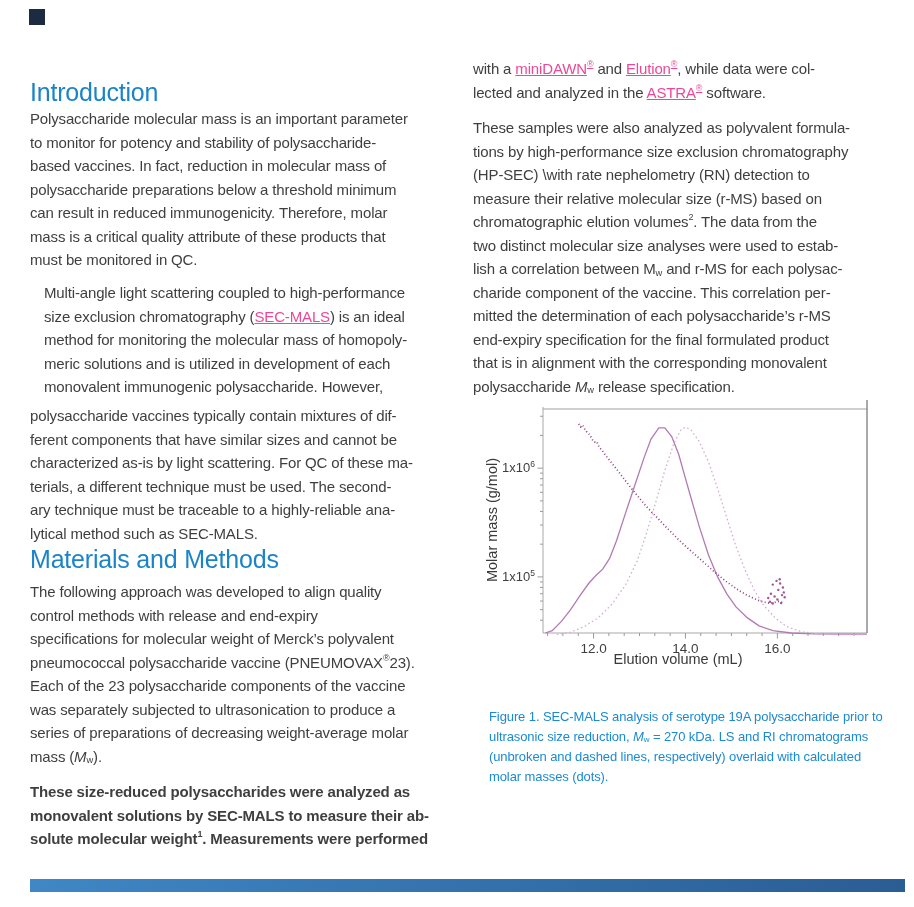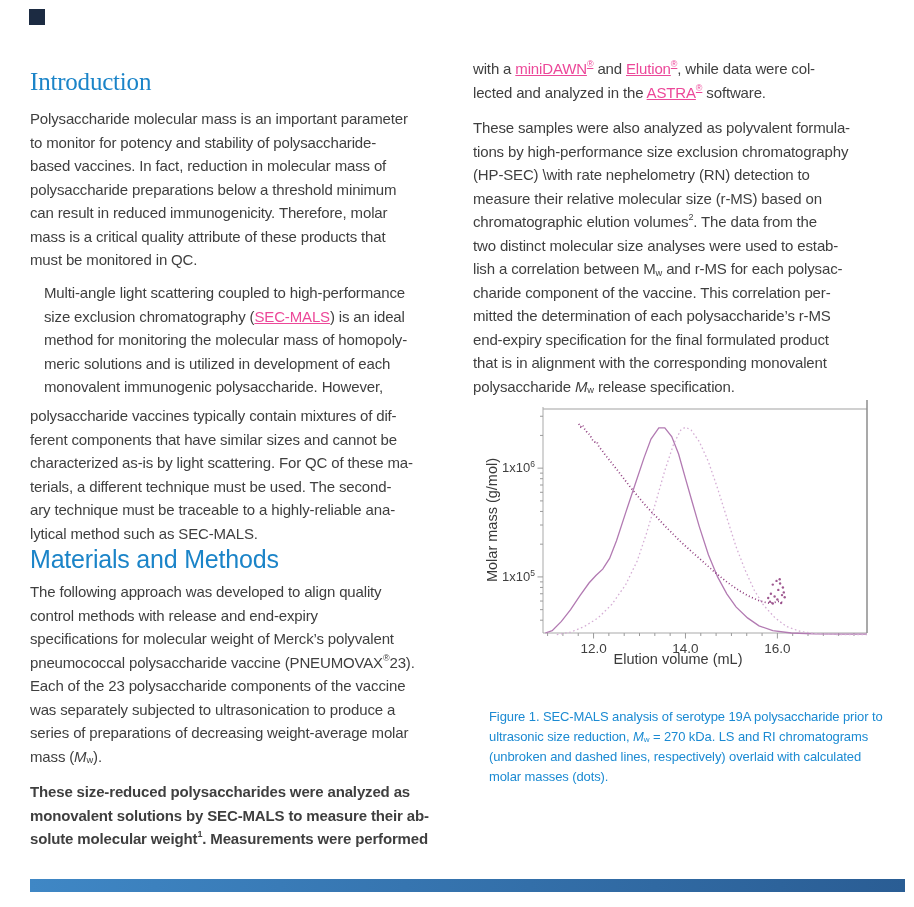--- a/index.html
+++ b/index.html
@@ -25,21 +25,21 @@
   .corner-square{left:29px;top:9px;width:16px;height:16px;}
   .bottom-bar{left:30px;top:879px;width:875px;height:13px;}
   svg text{font-family:"Liberation Sans",sans-serif;}
 </style>
 </head>
 <body>
 
 <div class="abs corner-square" style="background: rgb(28, 43, 66);"></div>
 <div class="abs bottom-bar" style="background: linear-gradient(to right, rgb(63, 135, 197), rgb(42, 93, 148));"></div>
 
-<h1 class="abs heading" style="left:30px;top:68px;font-family:Liberation Serif, serif;">Introduction</h1>
+<h1 class="abs heading" style="left:30px;top:78px;">Introduction</h1>
 <p class="abs body-par" style="left:30px;top:107px;width:436px;">Polysaccharide molecular mass is an important parameter<br>to monitor for potency and stability of polysaccharide-<br>based vaccines. In fact, reduction in molecular mass of<br>polysaccharide preparations below a threshold minimum<br>can result in reduced immunogenicity. Therefore, molar<br>mass is a critical quality attribute of these products that<br>must be monitored in QC.</p>
 <p class="abs body-par" style="left:30px;top:281px;width:436px;margin-left:14px;">Multi-angle light scattering coupled to high-performance<br>size exclusion chromatography (<span class="link">SEC-MALS</span>) is an ideal<br>method for monitoring the molecular mass of homopoly-<br>meric solutions and is utilized in development of each<br>monovalent immunogenic polysaccharide. However,</p>
 <p class="abs body-par" style="left:30px;top:404px;width:436px;">polysaccharide vaccines typically contain mixtures of dif-<br>ferent components that have similar sizes and cannot be<br>characterized as-is by light scattering. For QC of these ma-<br>terials, a different technique must be used. The second-<br>ary technique must be traceable to a highly-reliable ana-<br>lytical method such as SEC-MALS.</p>
 <h1 class="abs heading" style="left:30px;top:545px;text-align:center;">Materials and Methods</h1>
 <p class="abs body-par" style="left:30px;top:580px;width:436px;">The following approach was developed to align quality<br>control methods with release and end-expiry<br>specifications for molecular weight of Merck’s polyvalent<br>pneumococcal polysaccharide vaccine (PNEUMOVAX<sup>®</sup>23).<br>Each of the 23 polysaccharide components of the vaccine<br>was separately subjected to ultrasonication to produce a<br>series of preparations of decreasing weight-average molar<br>mass (<span class="it">M</span><sub>w</sub>).</p>
 <p class="abs body-par" style="left:30px;top:780px;width:436px;font-weight:bold;">These size-reduced polysaccharides were analyzed as<br>monovalent solutions by SEC-MALS to measure their ab-<br>solute molecular weight<sup>1</sup>. Measurements were performed</p>
 
 <p class="abs body-par" style="left:473px;top:57px;width:436px;">with a <span class="link">miniDAWN</span><sup class="link">®</sup> and <span class="link">Elution</span><sup class="link">®</sup>, while data were col-<br>lected and analyzed in the <span class="link">ASTRA</span><sup class="link">®</sup> software.</p>
 <p class="abs body-par" style="left:473px;top:116px;width:436px;">These samples were also analyzed as polyvalent formula-<br>tions by high-performance size exclusion chromatography<br>(HP-SEC) \with rate nephelometry (RN) detection to<br>measure their relative molecular size (r-MS) based on<br>chromatographic elution volumes<sup>2</sup>. The data from the<br>two distinct molecular size analyses were used to estab-<br>lish a correlation between M<sub>w</sub> and r-MS for each polysac-<br>charide component of the vaccine.  This correlation per-<br>mitted the determination of each polysaccharide’s r-MS<br>end-expiry specification for the final formulated product<br>that is in alignment with the corresponding monovalent<br>polysaccharide <span class="it">M</span><sub>w</sub> release specification.</p>
 

